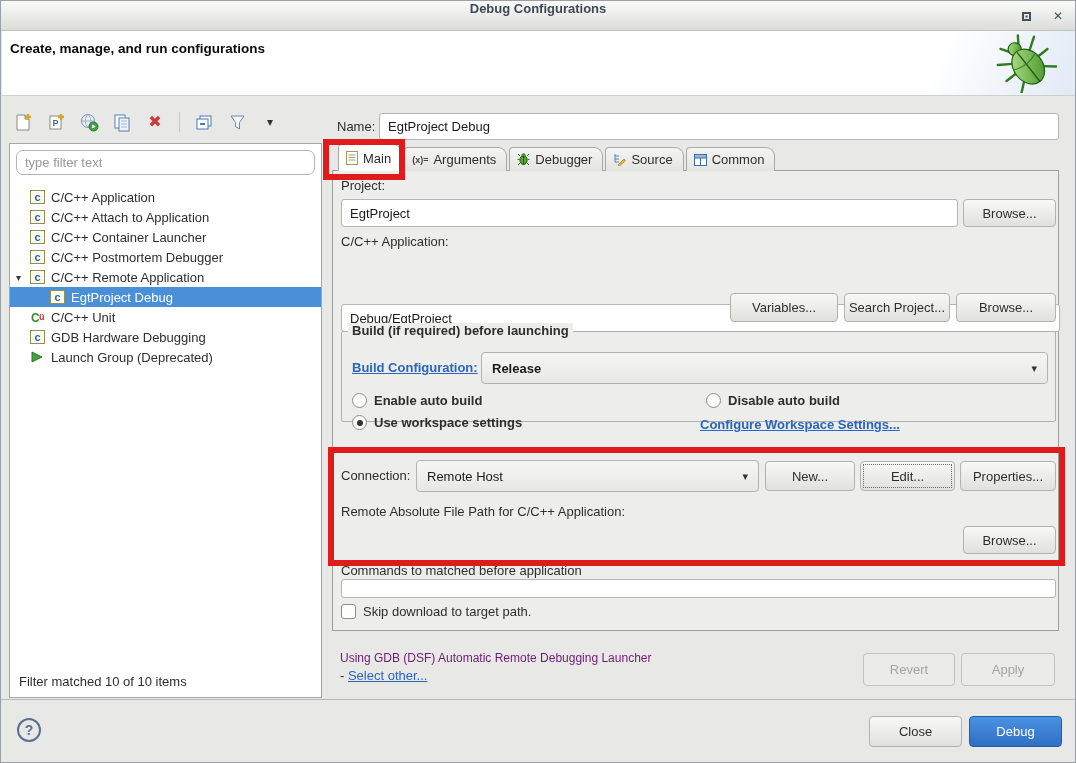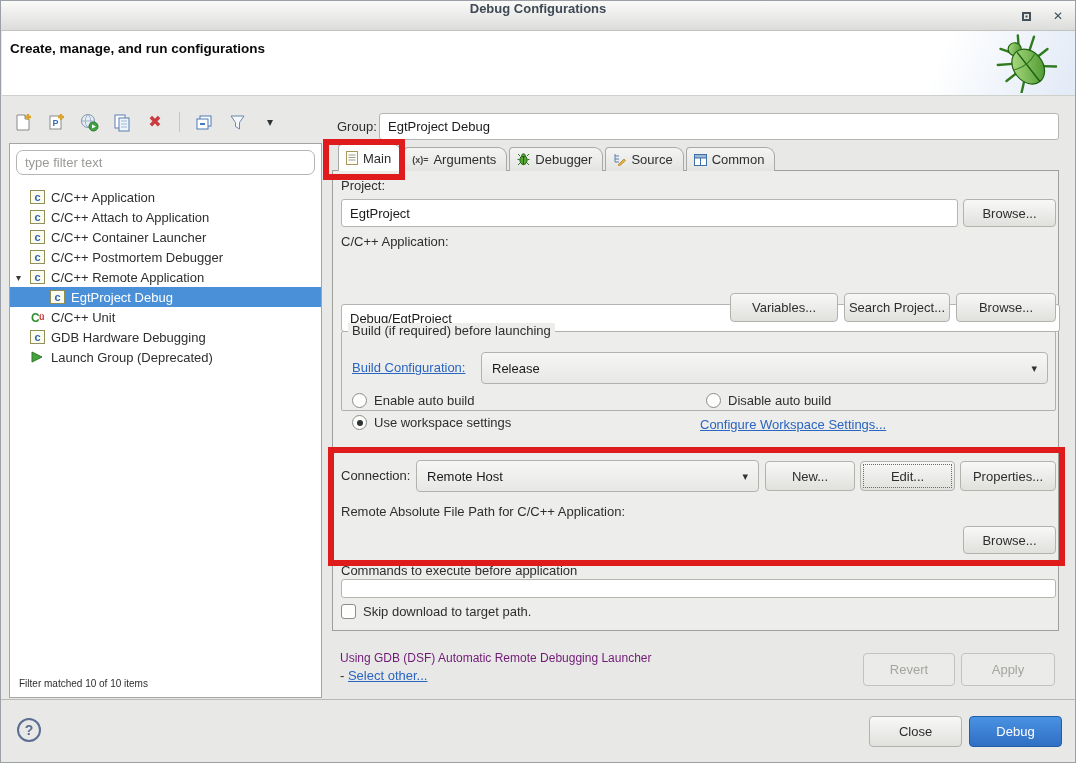--- a/index.html
+++ b/index.html
@@ -35,21 +35,21 @@
   .filterbox { margin:6px; width:299px; height:25px; border:1px solid #b5b5b2; border-radius:7px;
     padding:0 8px; font-size:13px; font-family:inherit; color:#2e2e2e; outline:none; }
   .filterbox::placeholder { color:#9a9a97; }
   .tree { margin-top:6px; }
   .trow { display:flex; align-items:center; height:20px; padding-left:4px; cursor:default; white-space:nowrap; }
   .trow .spacer { display:inline-block; width:16px; flex:none; }
   .trow .spacer.child { width:36px; }
   .trow .twist { display:inline-block; width:16px; flex:none; font-size:10px; color:#3a3a3a; text-align:left; padding-left:2px; }
   .trow .ticon { display:inline-flex; width:16px; height:14px; margin-right:5px; flex:none; align-items:center; }
   .trow.selected { background:#4a90d9; color:#ffffff; }
-  .lstatus { position:absolute; left:9px; bottom:8px; font-size:10px; color:#2e2e2e; }
+  .lstatus { position:absolute; left:9px; bottom:8px; font-size:13px; color:#2e2e2e; }
 
   
   .namelabel { position:absolute; left:336px; top:112px; height:28px; line-height:28px; }
   .nameinput { position:absolute; left:378px; top:112px; width:680px; height:27px; }
   input.fld { border:1px solid #b5b5b2; border-radius:3px; background:#fff; padding:0 8px;
     font-size:13px; font-family:inherit; color:#1a1a1a; outline:none; }
 
   .tabbar { position:absolute; left:337px; top:146px; height:24px; display:flex; align-items:flex-end; z-index:2; }
   .tab { display:flex; align-items:center; gap:5px; height:24px; padding:0 10px 0 7px;
     background:linear-gradient(#f4f4f3,#e4e4e2); border:1px solid #a9a9a6; border-bottom:none;
@@ -292,21 +292,21 @@
               <path d="M2 2 L12 7 L2 12 Z" fill="#44a33c" stroke="#2e7a28"></path>
             </svg>
         </span>
         <span>Launch Group (Deprecated)</span>
       </div>
 
     </div>
     <span class="lstatus">Filter matched 10 of 10 items</span>
   </div>
 
-  <span class="namelabel plabel" style="position:absolute;">Group:</span>
+  <span class="namelabel plabel" style="position:absolute;">Name:</span>
   <input class="fld nameinput" value="EgtProject Debug" style="">
 
   <div class="tabbar">
     <div class="tab selected">
       <svg width="12" height="14" viewBox="0 0 12 14">
           <rect x="0.5" y="0.5" width="11" height="13" fill="#fffef4" stroke="#a5975a"></rect>
           <path d="M2.5 4 h7 M2.5 6.5 h7 M2.5 9 h7" stroke="#9a9a97"></path>
         </svg>
       <span>Main</span>
     </div>
@@ -348,21 +348,21 @@
     <input class="fld" style="position: absolute; left: 8px; top: 28px; width: 617px; height: 28px;" value="EgtProject">
     <span class="pbtn" style="left:630px; top:28px; width:93px; height:28px;">Browse...</span>
 
     <span class="plabel" style="left:8px; top:63px;">C/C++ Application:</span>
     <input class="fld" style="position: absolute; left: 8px; top: 85px; width: 719px; height: 28px; margin-top: 48px;" value="Debug/EgtProject">
 
     <span class="pbtn" style="left:397px; top:122px; width:108px; height:29px;">Variables...</span>
     <span class="pbtn" style="left:511px; top:122px; width:106px; height:29px;">Search Project...</span>
     <span class="pbtn" style="left:623px; top:122px; width:100px; height:29px;">Browse...</span>
 
-    <div class="groupbox" style="left:8px; top:160px; width:715px; height:80px;">
+    <div class="groupbox" style="left:8px; top:160px; width:715px; height:91px;font-weight:bold;">
       <span class="legend">Build (if required) before launching</span>
       <a class="lnk" style="position:absolute; left:10px; top:28px;">Build Configuration:</a>
       <div class="dropdown" style="left:139px; top:20px; width:567px; height:32px;">
         <span>Release</span>
         <span class="arr">▾</span>
       </div>
       <div class="optrow" style="left:10px; top:61px;">
         <span class="radio"></span>
         <span>Enable auto build</span>
       </div>
@@ -382,21 +382,21 @@
       <span>Remote Host</span>
       <span class="arr">▾</span>
     </div>
     <span class="pbtn" style="left:432px; top:290px; width:90px; height:30px;">New...</span>
     <span class="pbtn focusdot" style="left:527px; top:290px; width:95px; height:30px;">Edit...</span>
     <span class="pbtn" style="left:627px; top:290px; width:96px; height:30px;">Properties...</span>
 
     <span class="plabel" style="left:8px; top:333px;">Remote Absolute File Path for C/C++ Application:</span>
     <span class="pbtn" style="left:630px; top:355px; width:93px; height:28px;">Browse...</span>
 
-    <span class="plabel" style="left:8px; top:392px;">Commands to execute before application</span>
+    <span class="plabel" style="left:8px; top:392px;">Commands to matched before application</span>
     <input class="fld" style="position: absolute; left: 8px; top: 408px; width: 715px; height: 19px;" value="">
 
     <div class="optrow" style="left:8px; top:433px;align-items:center;">
       <span class="checkbox"></span>
       <span>Skip download to target path.</span>
     </div>
 
   </div>
 
   <div class="launcher1">Using GDB (DSF) Automatic Remote Debugging Launcher</div>

